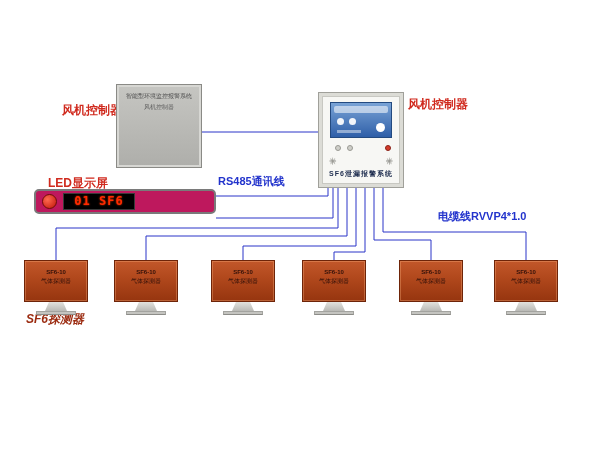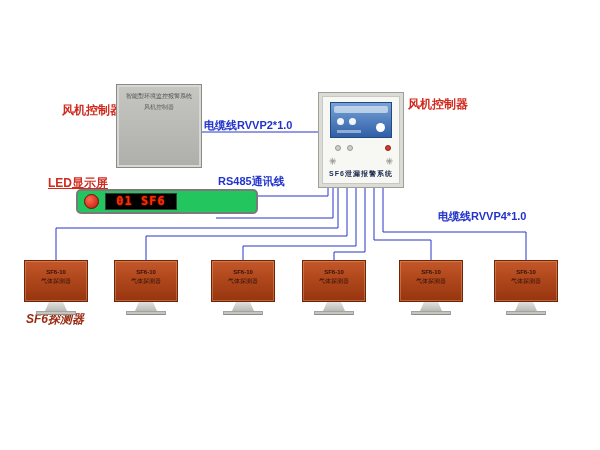--- a/index.html
+++ b/index.html
@@ -16,21 +16,21 @@
   .wires{position:absolute;left:0;top:0;width:600px;height:450px;}
   .wires polyline,.wires line{stroke:var(--wire);fill:none;stroke-width:1;}
 
   .label{position:absolute;font-weight:bold;white-space:nowrap;}
   .label.red{color:var(--label-red);font-size:12px;}
   .label.blue{color:var(--label-blue);font-size:11px;}
   .label.maroon{color:#9b2b10;font-size:12px;font-weight:bold;}
 
   .fan-label{left:62px;top:102px;}
   .host-label-ext{left:408px;top:96px;}
-  .led-label{left:48px;top:175px;font-size:11px;text-decoration:underline;}
+  .led-label{left:48px;top:175px;font-size:11px;}
   .det-label{left:26px;top:311px;font-style:italic;}
   .cable2-label{left:204px;top:118px;}
   .rs485-label{left:218px;top:174px;}
   .ac220-label{left:221px;top:204px;}
   .cable4-label{left:438px;top:209px;}
 
   
   .fan-box{position:absolute;left:116px;top:84px;width:86px;height:84px;
     background:linear-gradient(180deg,#c6c6c2,#aeaeaa);
     border:1px solid #8a8a86;box-shadow:inset 0 0 0 2px #d7d7d3;}
@@ -59,21 +59,21 @@
   .swirl{position:absolute;color:#9a9a94;font-size:9px;line-height:9px;}
   .swirl.s1{left:6px;top:60px;}
   .swirl.s2{right:6px;top:60px;}
   .swirl.s3{left:6px;bottom:16px;}
   .swirl.s4{right:6px;bottom:16px;}
   .host-panel-label{position:absolute;left:0;right:0;bottom:4px;text-align:center;
     font-size:7px;font-weight:bold;color:#1d2c4e;letter-spacing:1px;}
 
   
   .led{position:absolute;left:34px;top:189px;width:182px;height:25px;
-    background:#22c55e;border:2px solid #7a7a7a;border-radius:5px;margin-left:42px;}
+    background:#be185d;border:2px solid #7a7a7a;border-radius:5px;}
   .led-btn{position:absolute;left:6px;top:3px;width:15px;height:15px;border-radius:50%;
     background:radial-gradient(circle at 35% 35%,#ff6a50,#c01408);border:1px solid #6e0e06;}
   .led-win{position:absolute;top:2px;height:17px;background:#000;border:1px solid #3a3a3a;
     color:var(--led-text);font-family:"DejaVu Sans Mono",monospace;font-weight:bold;
     font-size:12px;line-height:15px;text-align:center;
     text-shadow:0 0 2px rgba(255,60,0,.9);letter-spacing:1px;}
   .led-win.win1{left:27px;width:72px;}
   .led-win.win2{left:103px;width:73px;}
   .led-win .unit{font-size:9px;letter-spacing:0;}
 
@@ -105,21 +105,20 @@
     <polyline points="356,188 356,246 243,246 243,260"></polyline>
     <polyline points="365,188 365,252 334,252 334,260"></polyline>
     <polyline points="374,188 374,240 431,240 431,260"></polyline>
     <polyline points="383,188 383,232 526,232 526,260"></polyline>
   </svg>
 
   <div class="label red fan-label">风机控制器</div>
   <div class="label red host-label-ext">风机控制器</div>
   <div class="label red led-label">LED显示屏</div>
   <div class="label maroon det-label">SF6探测器</div>
-  <div class="label blue cable2-label">电缆线RVVP2*1.0</div>
   <div class="label blue rs485-label">RS485通讯线</div>
   <div class="label blue cable4-label">电缆线RVVP4*1.0</div>
 
   <div class="fan-box">
     <div class="fan-text1">智能型环境监控报警系统</div>
     <div class="fan-text2">风机控制器</div>
   </div>
 
   <div class="host">
     <div class="host-face">

